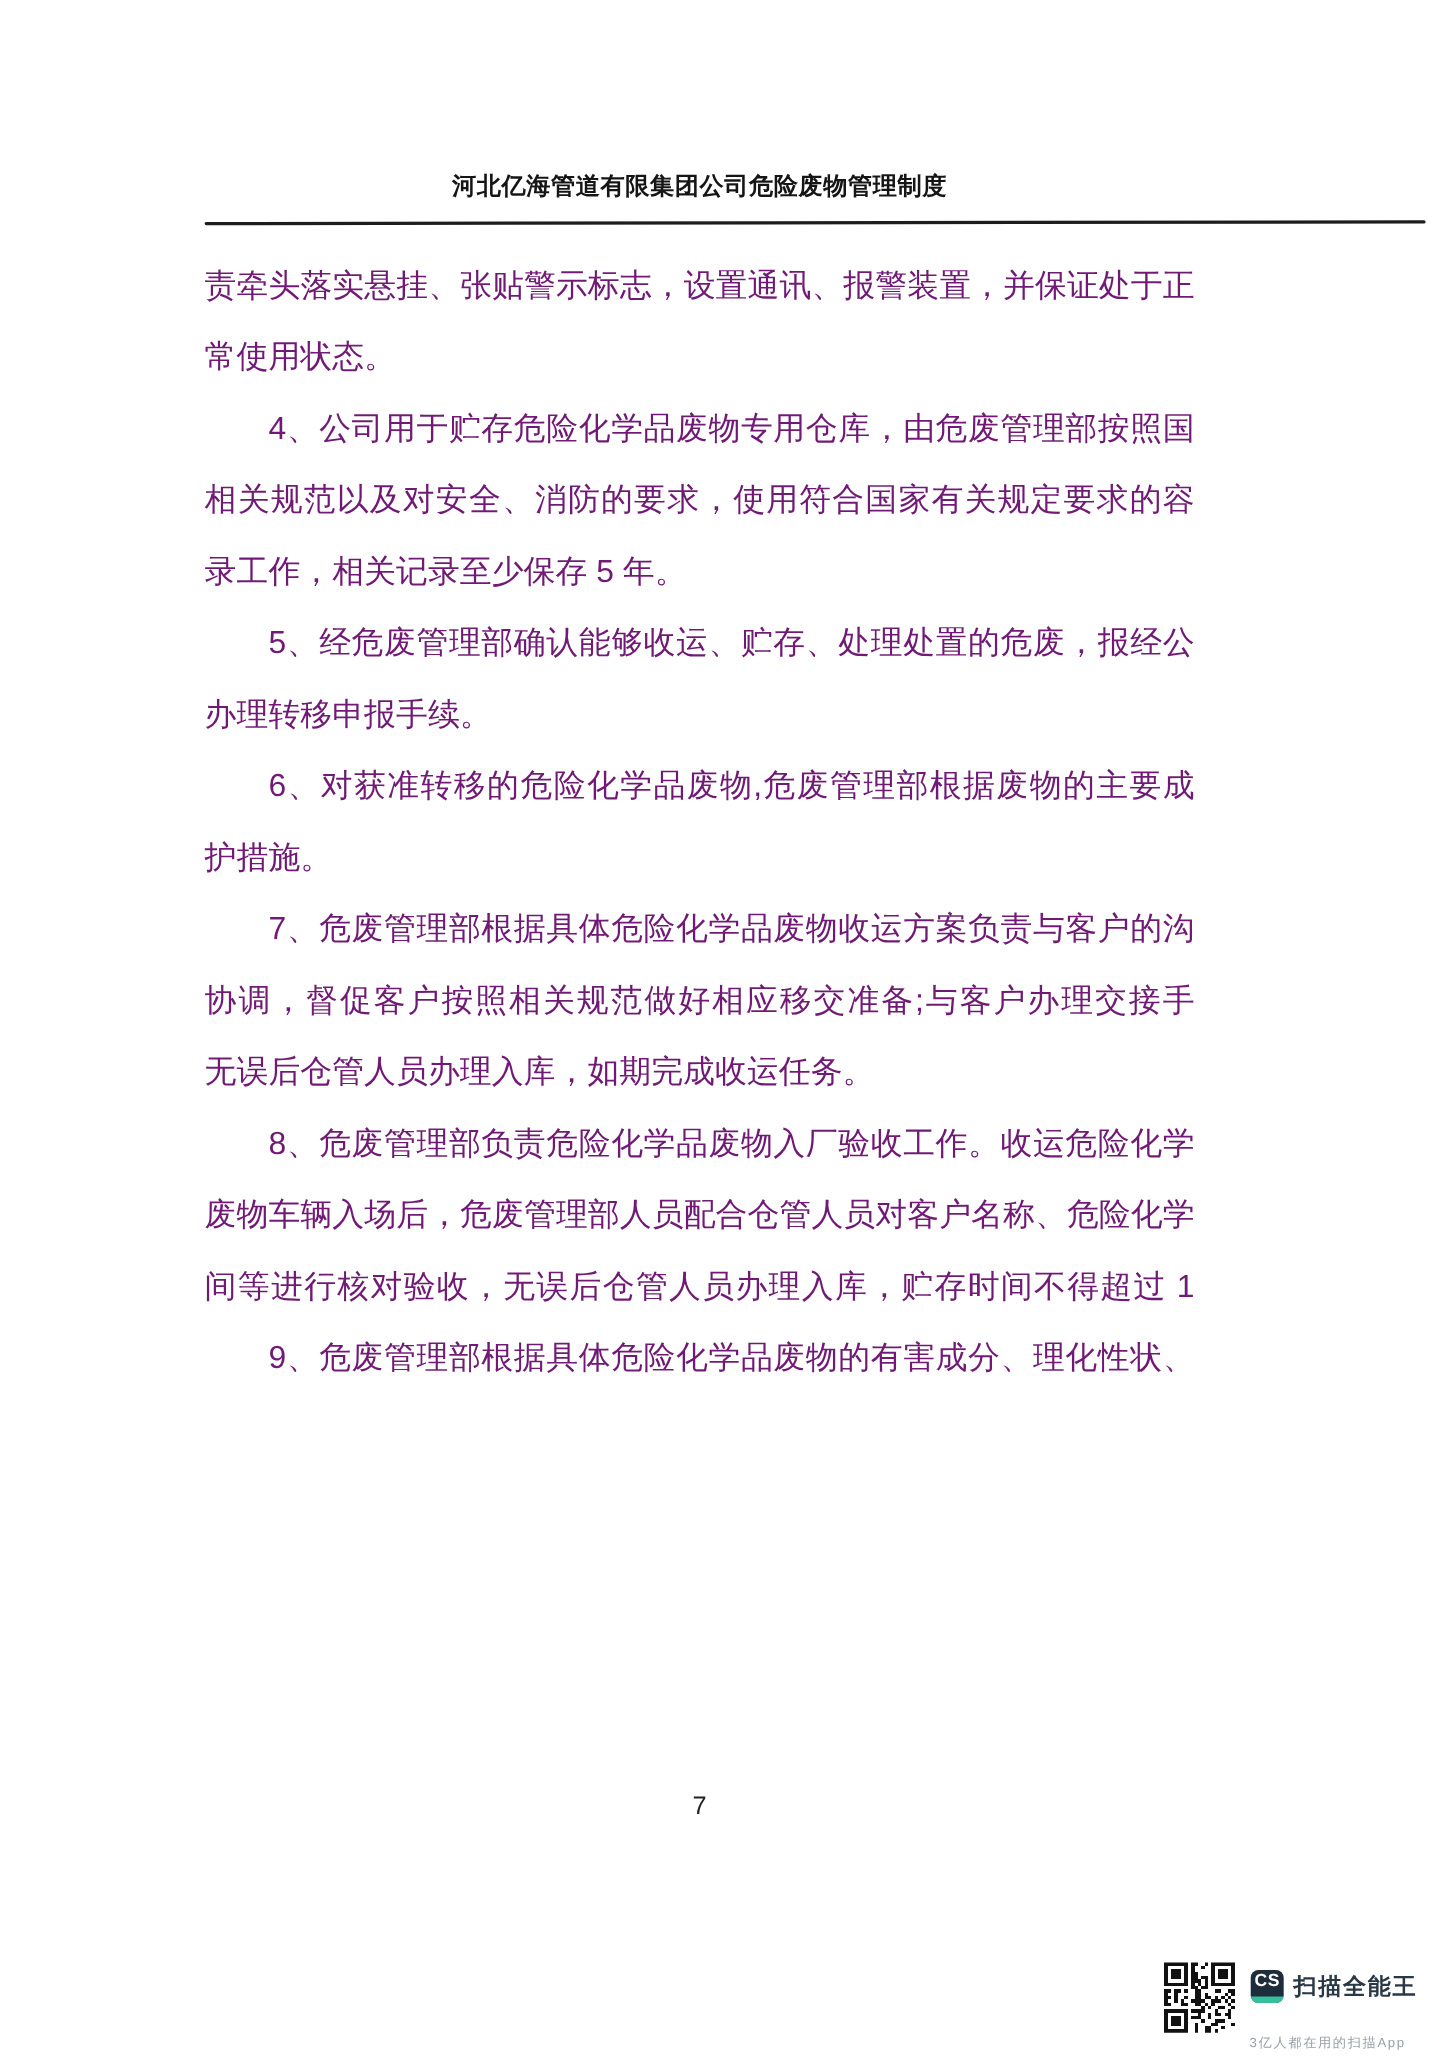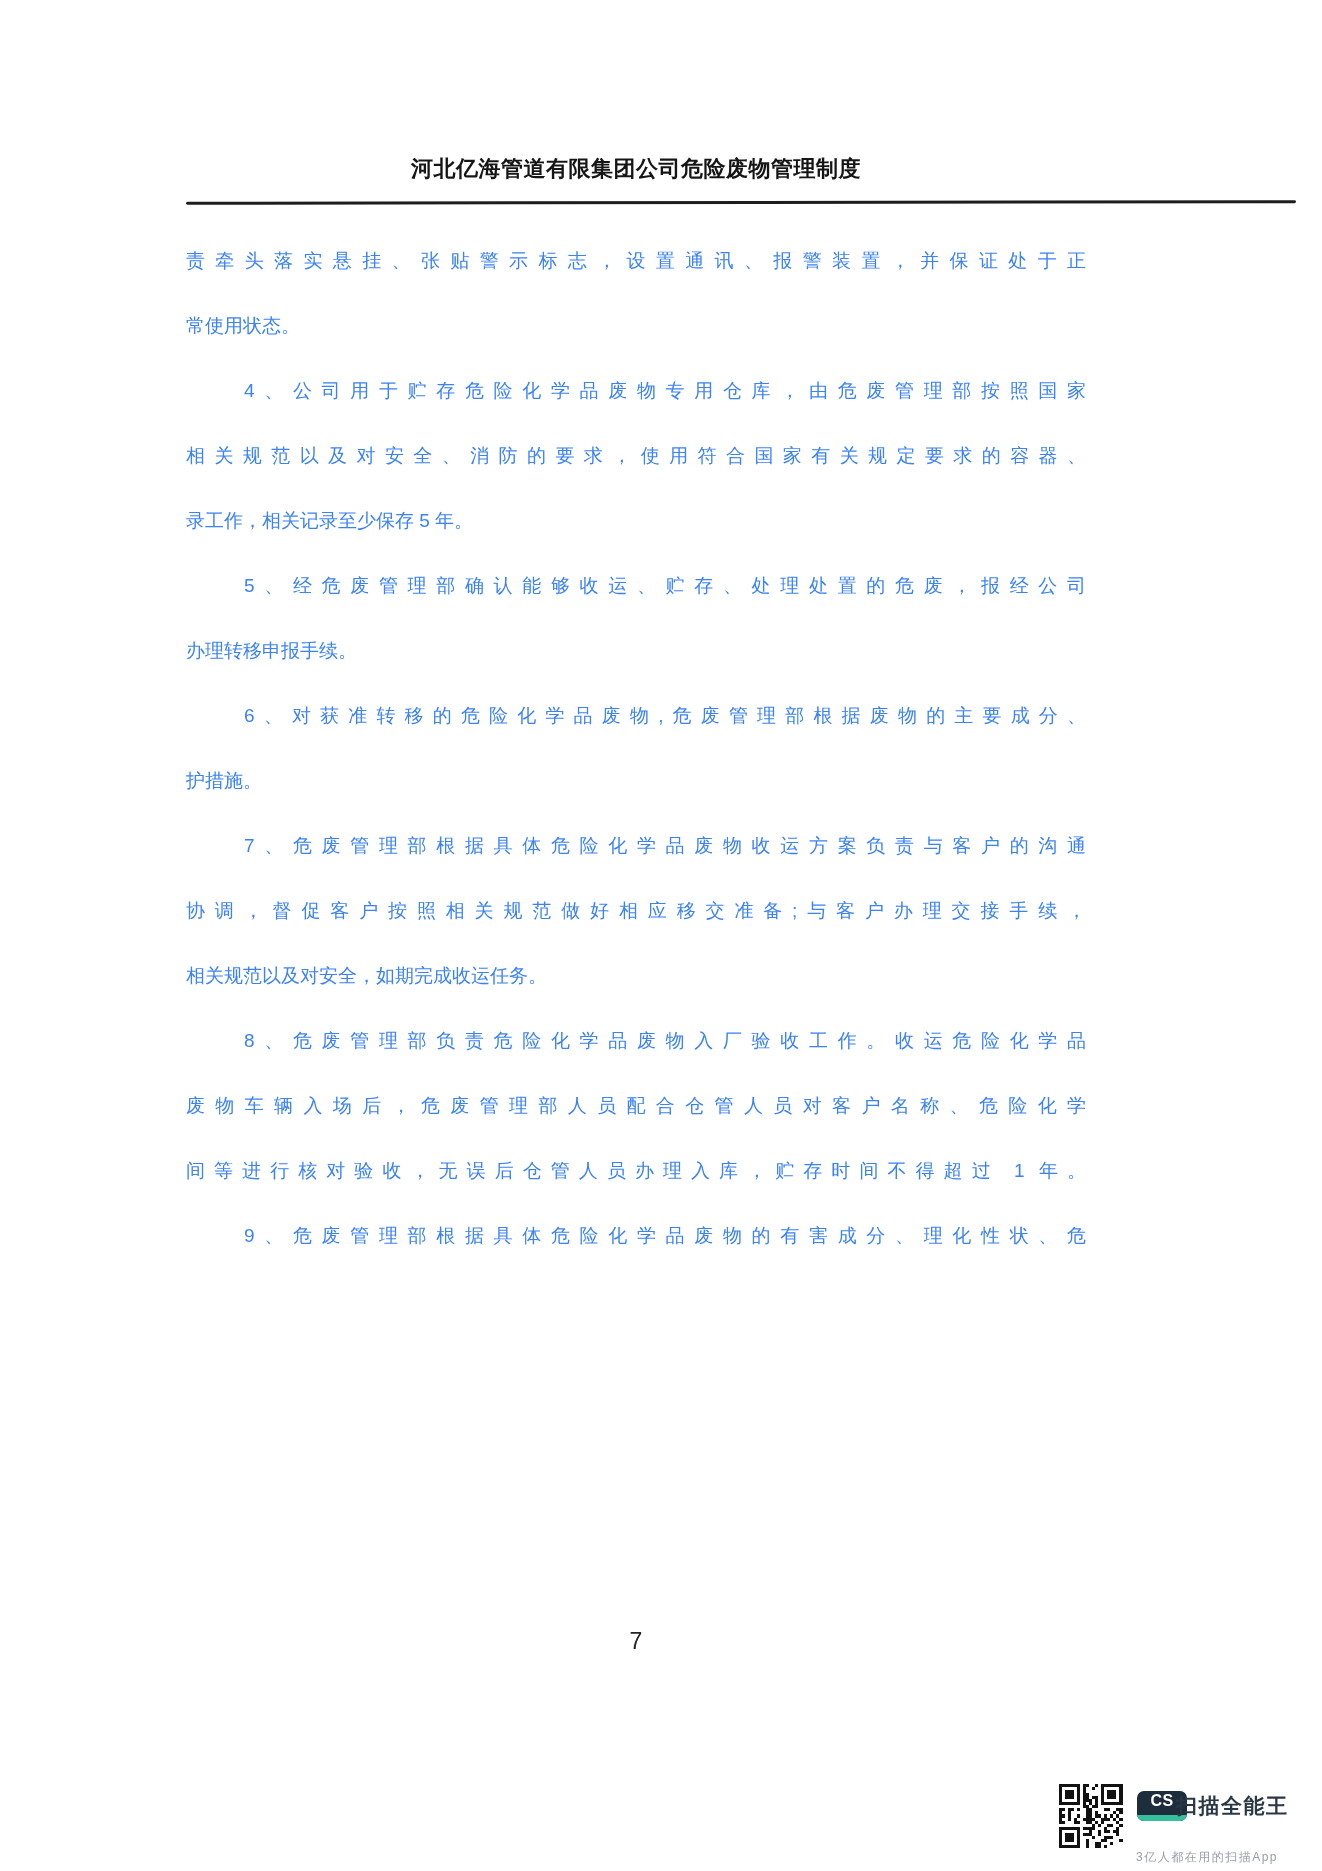--- a/index.html
+++ b/index.html
@@ -34,23 +34,23 @@
   }
   
   .doc-body {
     position: absolute;
     left: 186px; top: 228px; width: 900px;
     color: #1a1a1a;
   }
   .text-line {
     height: 65px;
     line-height: 65px;
-    font-size: 19px;
+    font-size: 29px;
     white-space: nowrap;
-    color: #3b82f6;
+    color: #701a75;
   }
   .text-line.justify {
     white-space: normal;
     text-align: justify;
     text-align-last: justify;
     overflow: hidden;
   }
   .text-line.indent { padding-left: 58px; }
   .text-line.justify.indent { padding-left: 58px; width: 842px; }
   
@@ -63,21 +63,20 @@
   }
   
   .watermark { position: absolute; left: 1058px; top: 1784px; width: 240px; height: 64px; }
   .qr { position: absolute; left: 0; top: 0; width: 65px; height: 64px; }
   .cs-badge {
     position: absolute; left: 79px; top: 7px;
     width: 30px; height: 30px;
     border-radius: 7px;
     background: #1e2d3b;
     overflow: hidden;
-    padding-left: 20px;
   }
   .cs-badge .cs-band {
     position: absolute; left: 0; bottom: 0; width: 100%; height: 6px;
     background: #35bf9d;
   }
   .cs-badge .cs-letters {
     position: absolute; left: 0; top: 1px; width: 100%;
     text-align: center;
     color: #ffffff;
     font-size: 16px; font-weight: 700;
@@ -113,21 +112,21 @@
       <div class="text-line">常使用状态。</div>
       <div class="text-line justify indent">4、公司用于贮存危险化学品废物专用仓库，由危废管理部按照国家</div>
       <div class="text-line justify">相关规范以及对安全、消防的要求，使用符合国家有关规定要求的容器、</div>
       <div class="text-line">录工作，相关记录至少保存 5 年。</div>
       <div class="text-line justify indent">5、经危废管理部确认能够收运、贮存、处理处置的危废，报经公司</div>
       <div class="text-line">办理转移申报手续。</div>
       <div class="text-line justify indent">6、对获准转移的危险化学品废物,危废管理部根据废物的主要成分、</div>
       <div class="text-line">护措施。</div>
       <div class="text-line justify indent">7、危废管理部根据具体危险化学品废物收运方案负责与客户的沟通</div>
       <div class="text-line justify">协调，督促客户按照相关规范做好相应移交准备;与客户办理交接手续，</div>
-      <div class="text-line">相关规范以及对安全，如期完成收运任务。</div>
+      <div class="text-line">无误后仓管人员办理入库，如期完成收运任务。</div>
       <div class="text-line justify indent">8、危废管理部负责危险化学品废物入厂验收工作。收运危险化学品</div>
       <div class="text-line justify">废物车辆入场后，危废管理部人员配合仓管人员对客户名称、危险化学</div>
       <div class="text-line justify">间等进行核对验收，无误后仓管人员办理入库，贮存时间不得超过 1 年。</div>
       <div class="text-line justify indent">9、危废管理部根据具体危险化学品废物的有害成分、理化性状、危</div>
     </div>
 
   <div class="page-number">7</div>
 
   <div class="watermark">
     <svg class="qr" id="qr-svg" viewBox="0 0 21 21" shape-rendering="crispEdges">

